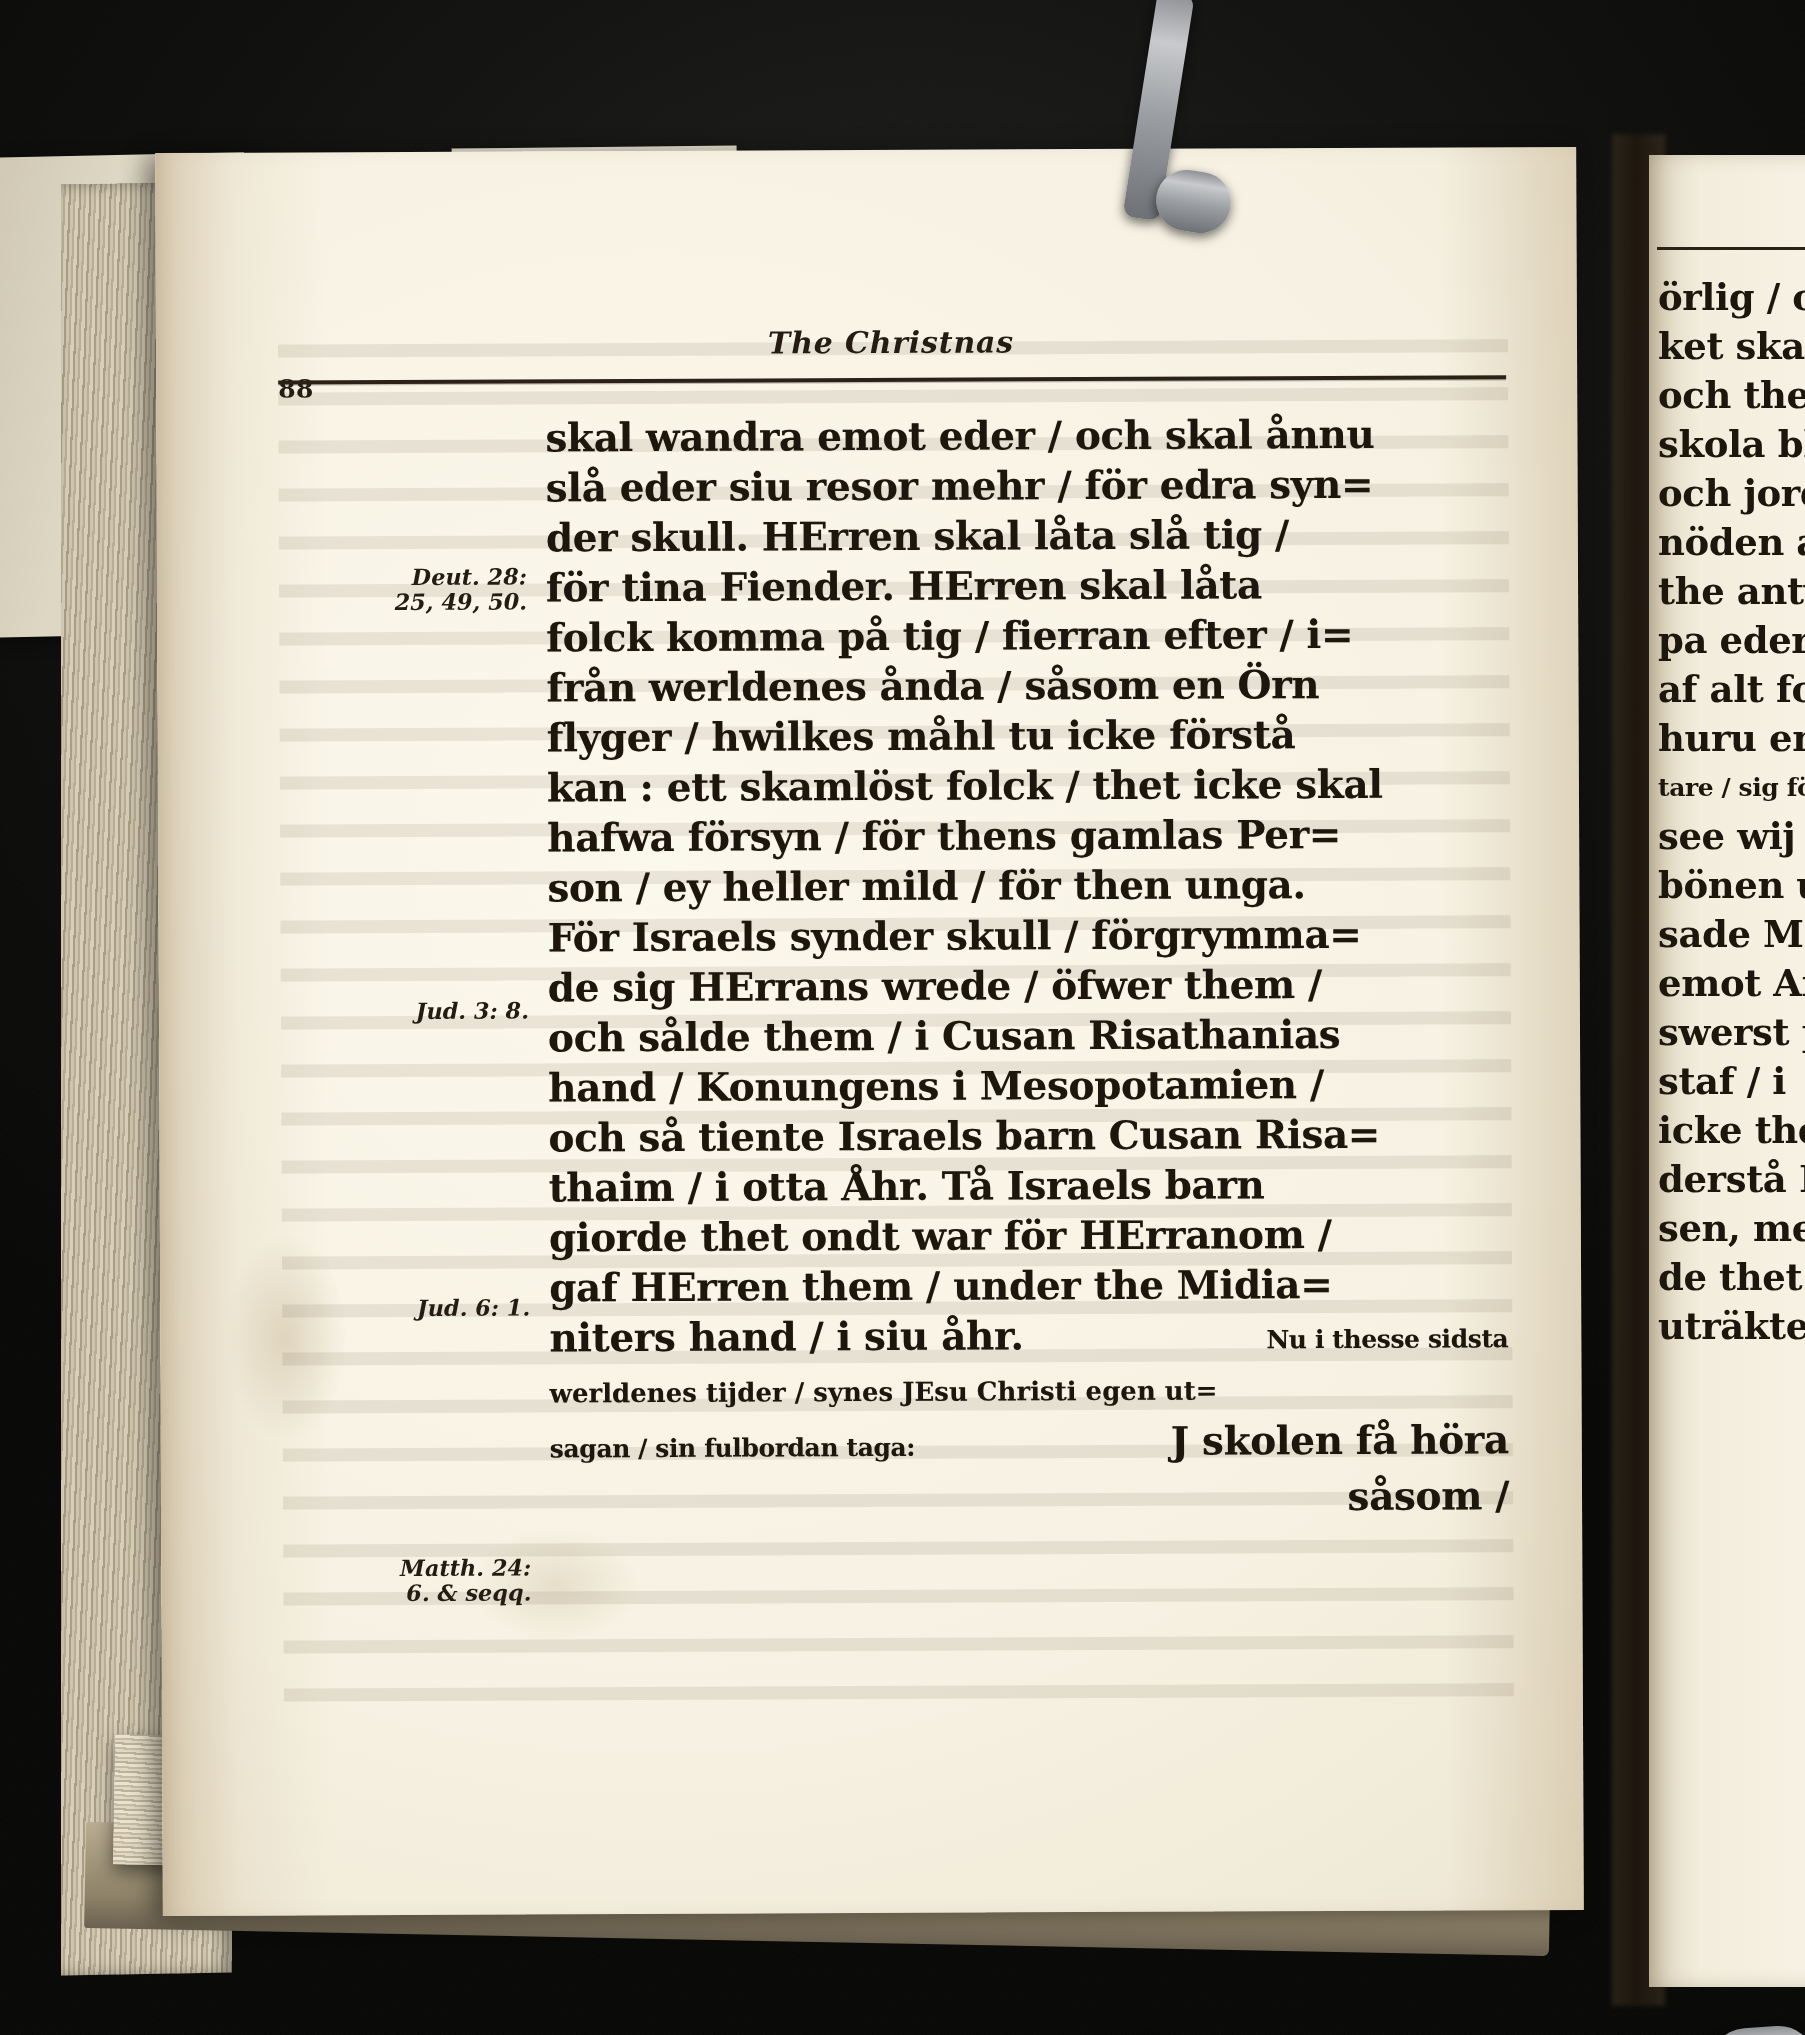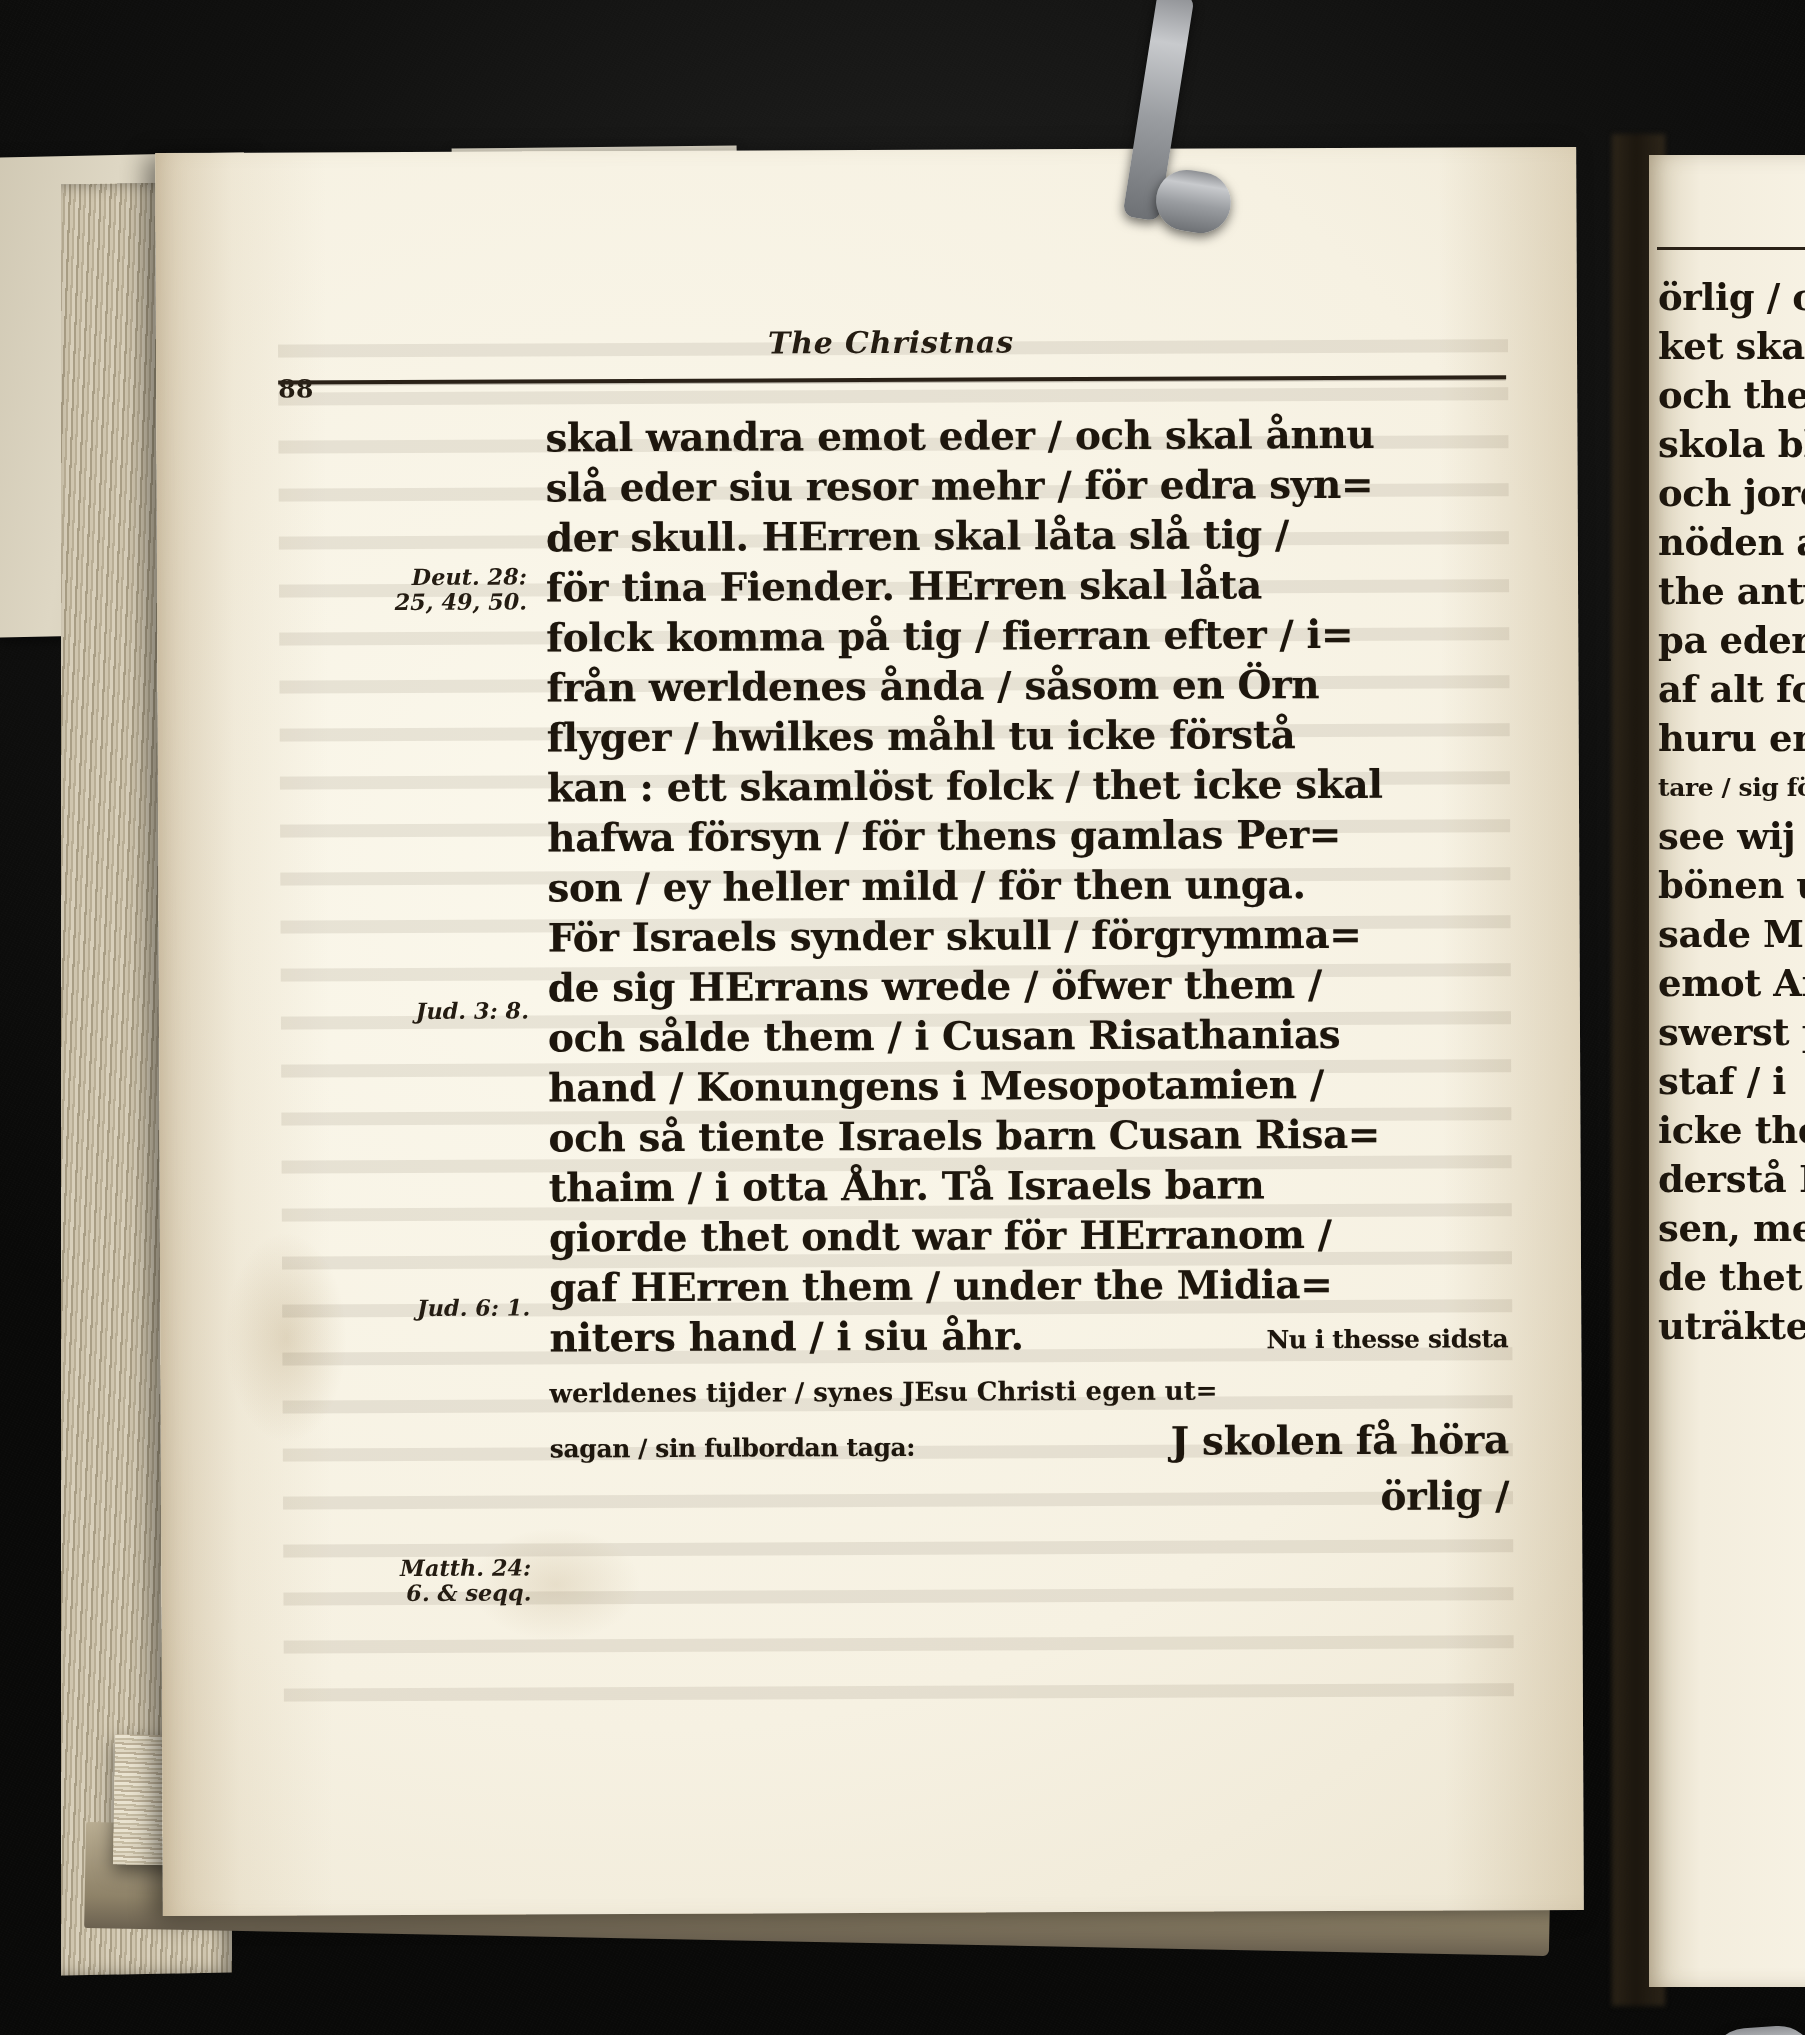--- a/index.html
+++ b/index.html
@@ -384,21 +384,21 @@
         </div>
 
         <div class="line small">werldenes tijder / synes JEsu Christi egen ut=</div>
 
         <div class="line mix">
           <span class="seg-small">sagan / sin fulbordan taga:</span>
           <span class="seg-big">J skolen få höra</span>
         </div>
 
         <div class="line center-right">
-          <span>örlig /</span>
+          <span>såsom /</span>
         </div>
       </div>
 
     </div>
   </div>
 
 </div>
 
 <div id="gutter"></div>
 

